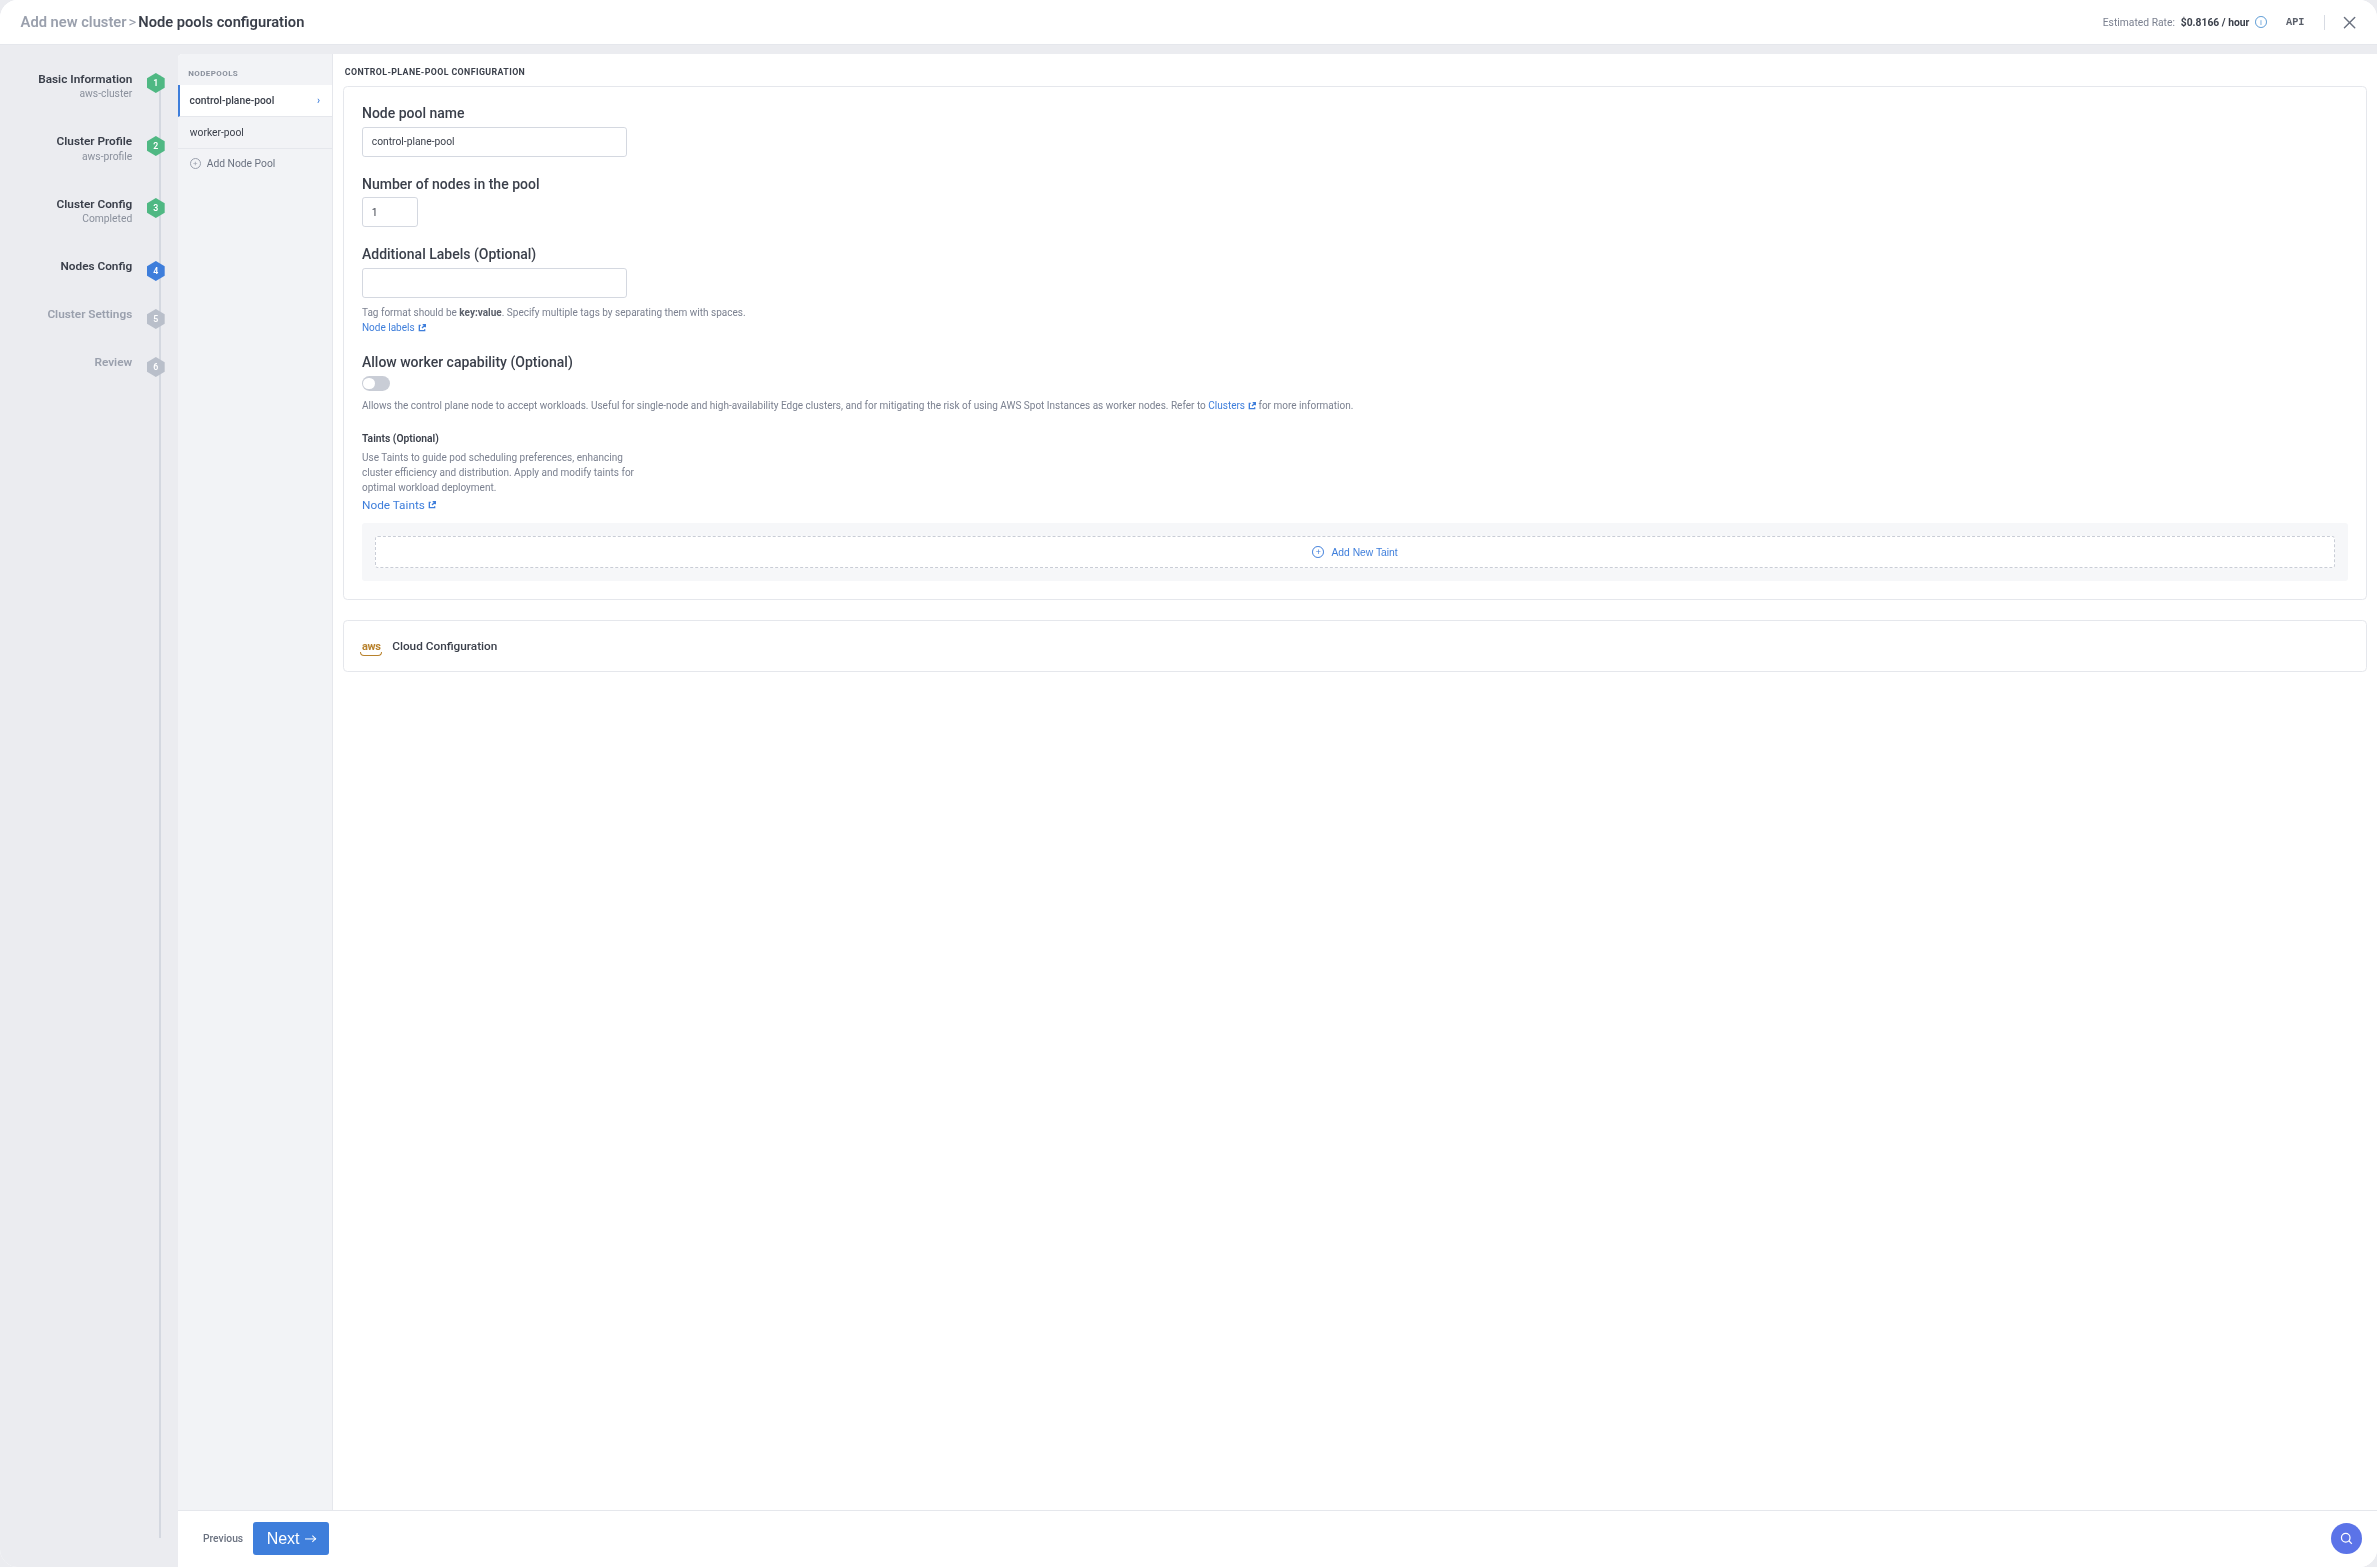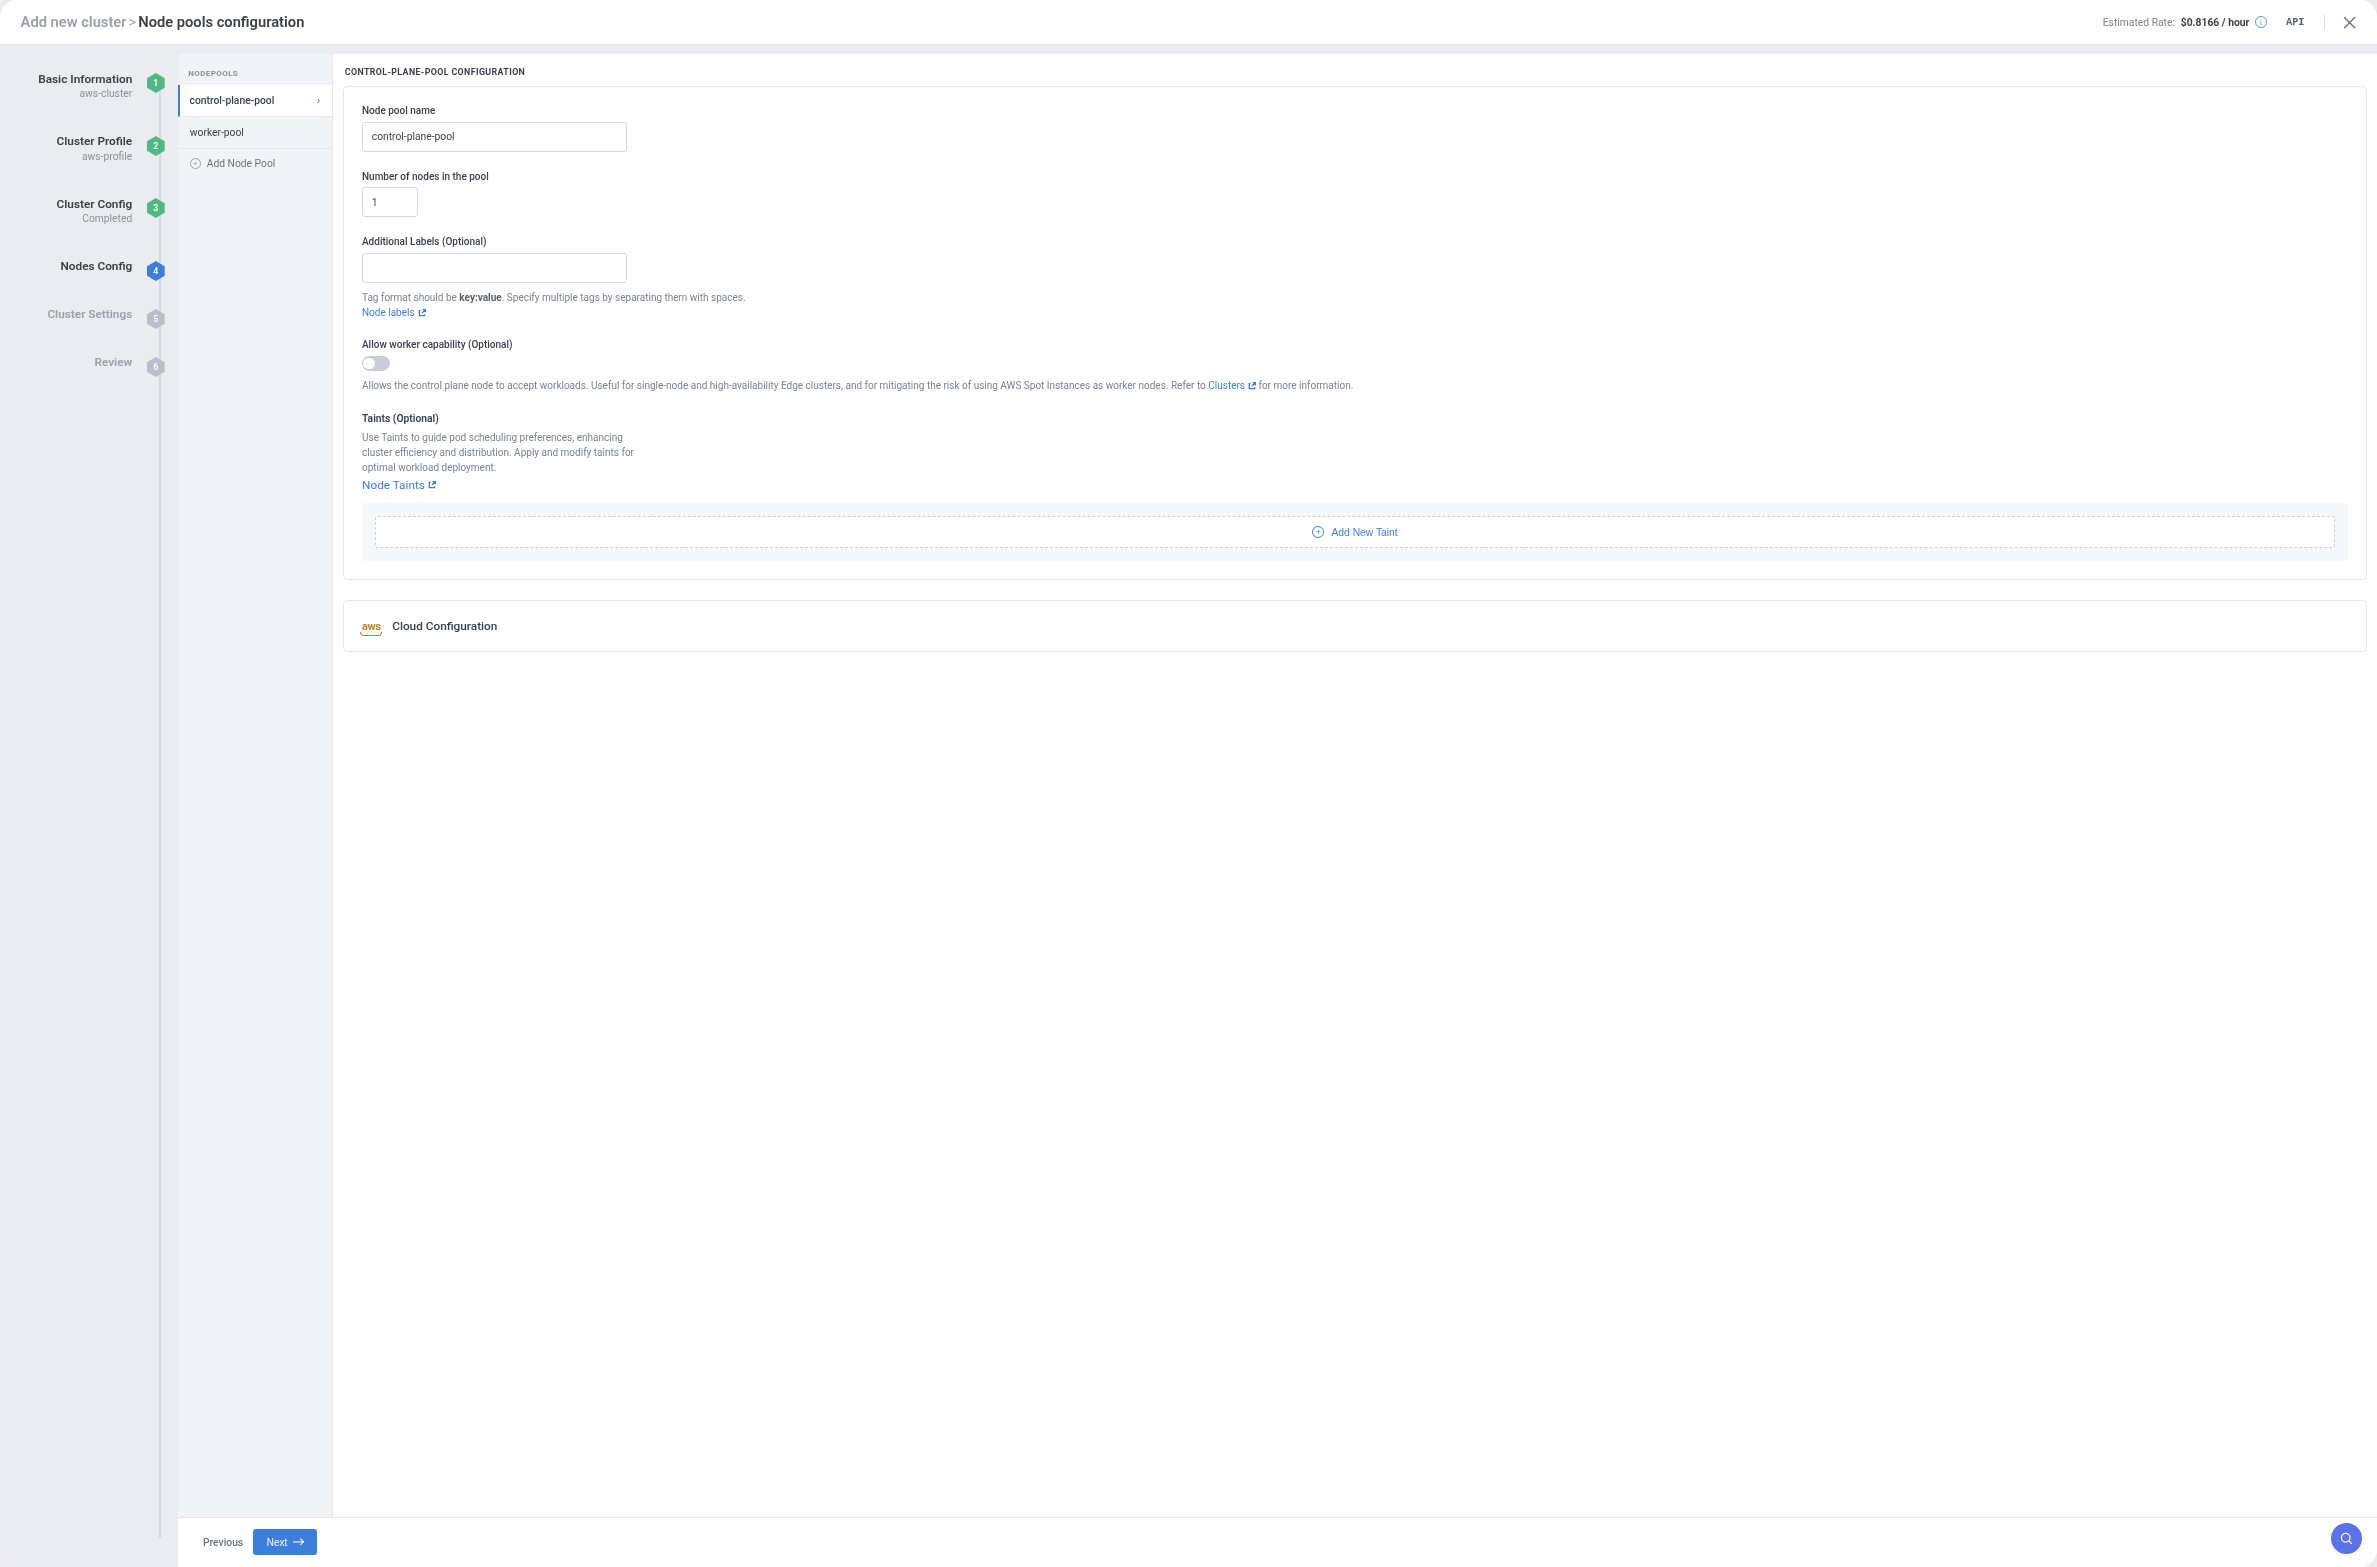--- a/index.html
+++ b/index.html
@@ -243,21 +243,21 @@
       border: 0.7px solid #e5e7ec;
       border-radius: 4.4px;
       padding: 17.7px;
       margin-bottom: 20.6px;
       background: #fff;
     }
     .field {
       margin-bottom: 19px;
     }
     .field-label {
-      font-size: 10px;
+      font-size: 14px;
       color: #3a3f4a;
       font-weight: 500;
       margin-bottom: 5.9px;
       display: block;
     }
     .text-input {
       border: 0.7px solid #d4d8e0;
       border-radius: 2.9px;
       padding: 7.4px 8.8px;
       font-size: 10.3px;
@@ -387,21 +387,21 @@
       font-size: 10.3px;
       font-weight: 500;
       cursor: pointer;
     }
     .btn-next {
       background: #3e7edb;
       color: #fff;
       border: none;
       border-radius: 2.9px;
       padding: 7.4px 13.2px;
-      font-size: 10px;
+      font-size: 16px;
       font-weight: 500;
       cursor: pointer;
       display: flex;
       align-items: center;
       gap: 5.9px;
     }
     .arrow-right {
       display: inline-block;
       width: 10.3px;
       height: 7.4px;

